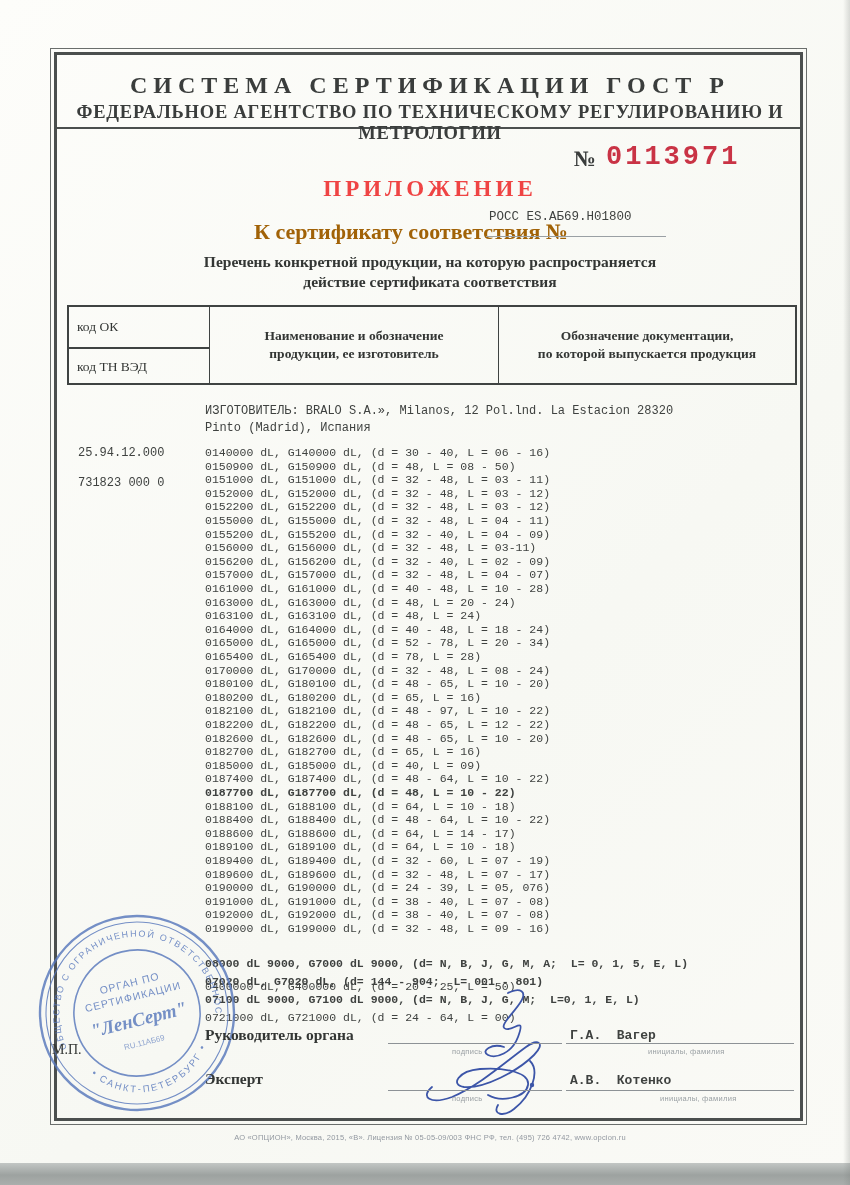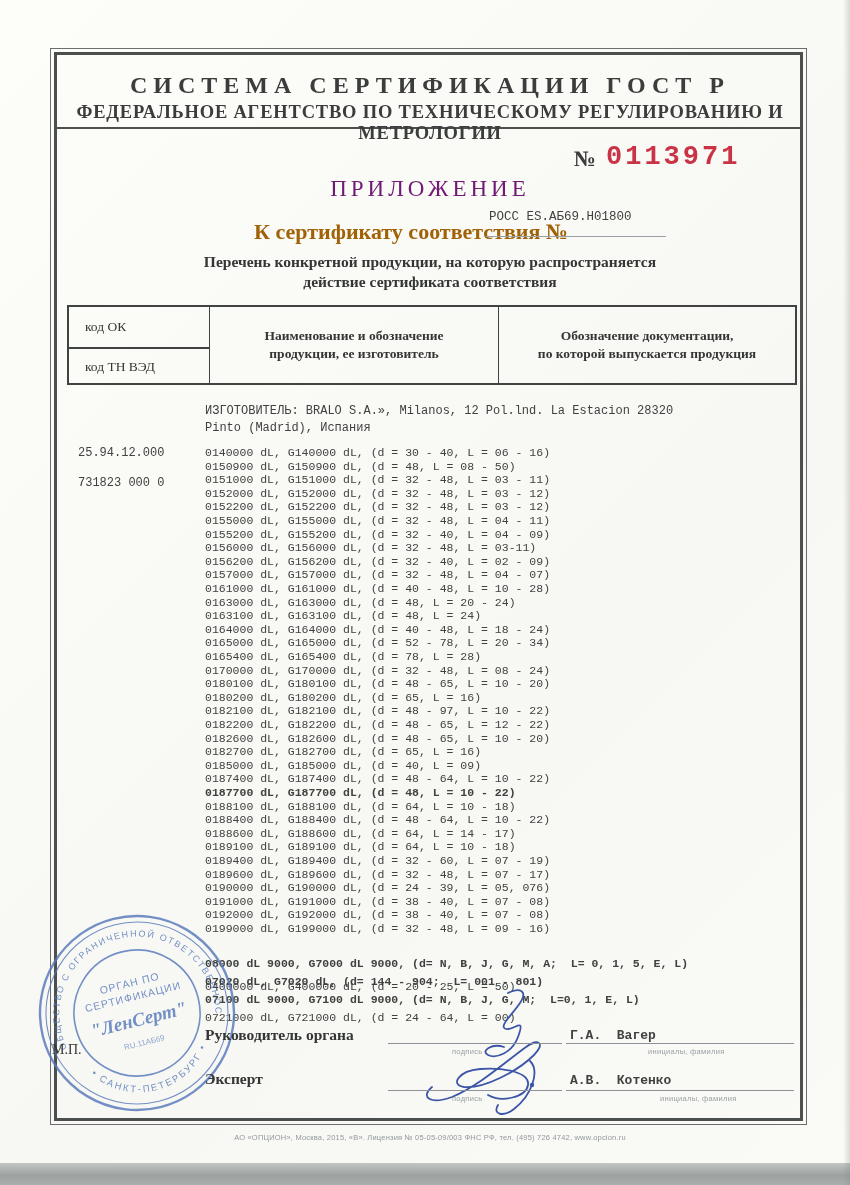--- a/index.html
+++ b/index.html
@@ -41,35 +41,35 @@
     color:#3a3d3c;
   }
   .num-label { left:574px; top:146px; font-size:22px; font-weight:bold; color:#3a3d3c; }
   .num-value {
     left:606px; top:142px;
     font-family:"Liberation Mono", monospace;
     font-size:27px; font-weight:bold; letter-spacing:3px;
   }
   .appendix-title {
     left:60px; top:176px; width:740px;
-    font-size:23px; font-weight:normal; letter-spacing:4px; color:#701a75;
+    font-size:23px; font-weight:bold; letter-spacing:4px; color:#ef4444;
   }
   .cert-label { left:254px; top:219px; font-size:22px; font-weight:bold; color:#a16207; }
   .cert-number { left:489px; top:210px; font-size:12.5px; color:#3f4240; }
   .cert-underline { left:486px; top:236px; width:180px; height:1px; background:#9aa0a4; }
   .subheading { left:60px; top:0; width:740px; font-size:15.5px; font-weight:bold; color:#333634; }
 
   
   .spec-table {
     left:67px; top:305px; width:730px; height:80px;
     border:2px solid #3f4342;
     display:flex;
   }
   .spec-col1 { width:141px; border-right:1.5px solid #3f4342; position:relative; }
-  .spec-col1 .half { height:40px; display:flex; align-items:center; padding-left:16px; font-size:13.5px; color:#333634; }
+  .spec-col1 .half { height:40px; display:flex; align-items:center; padding-left:8px; font-size:13.5px; color:#333634; }
   .spec-col1-divider { position:absolute; left:0; top:40px; width:100%; height:1.5px; background:#3f4342; }
   .spec-col2 { width:289px; border-right:1.5px solid #3f4342; }
   .spec-col3 { flex:1; }
   .spec-head {
     height:100%; display:flex; flex-direction:column; justify-content:center; align-items:center;
     font-size:13.5px; font-weight:bold; color:#333634; line-height:18px; text-align:center;
   }
 
   .code-col { left:78px; font-size:12px; color:#3f4240;text-align:right; }
   .manufacturer { left:205px; font-size:12px; color:#3f4240; }

